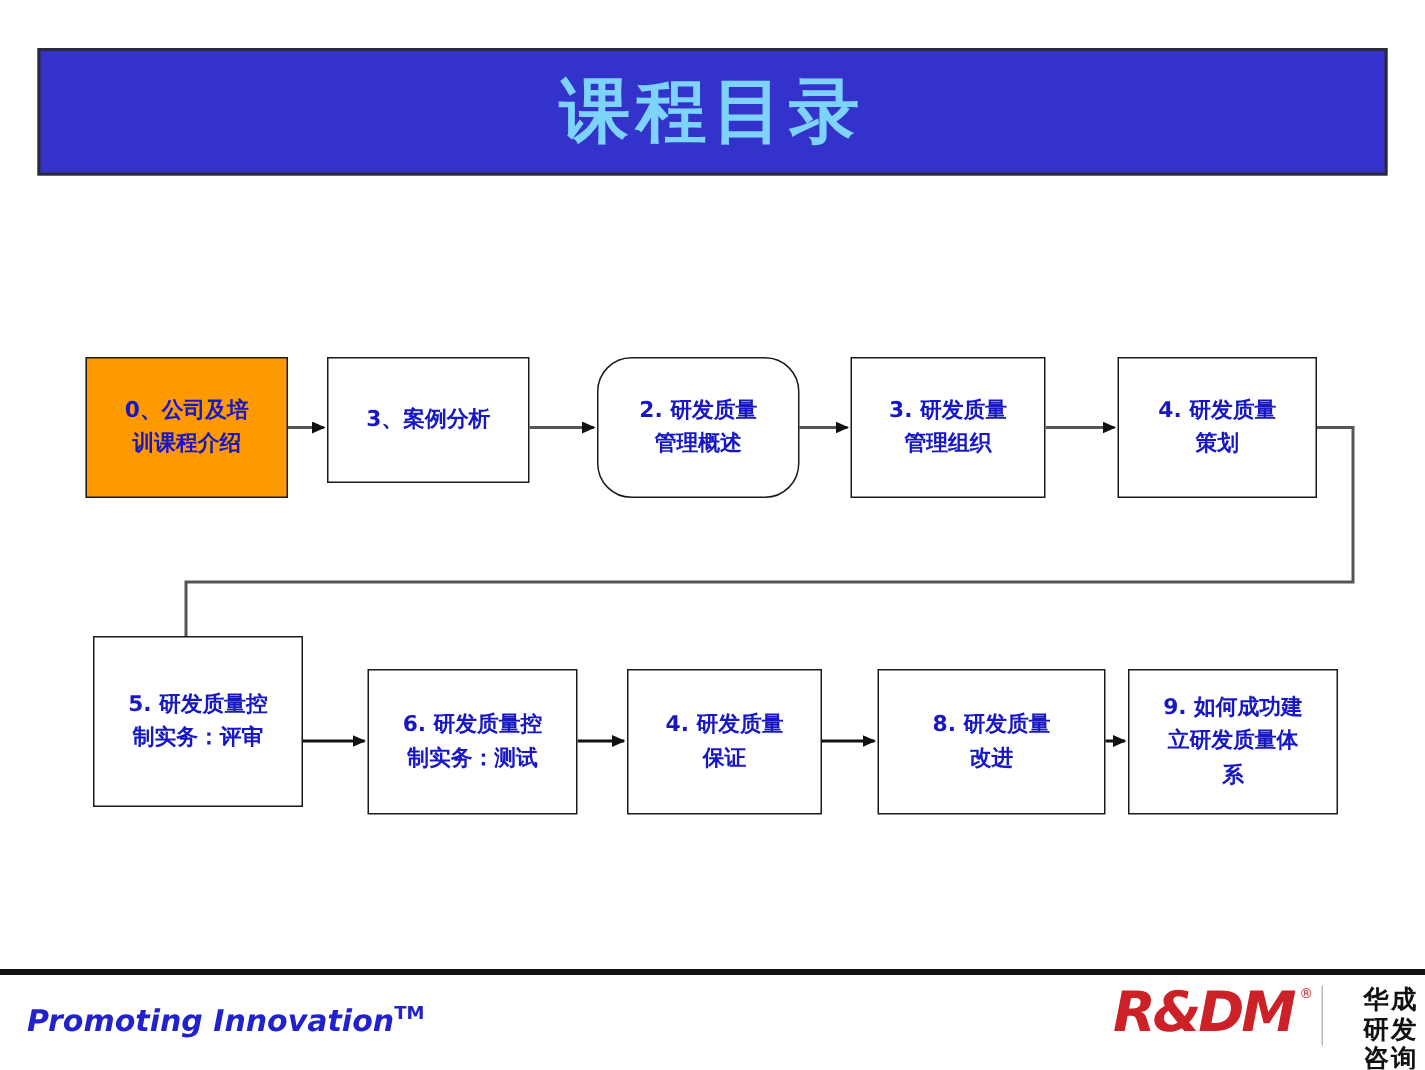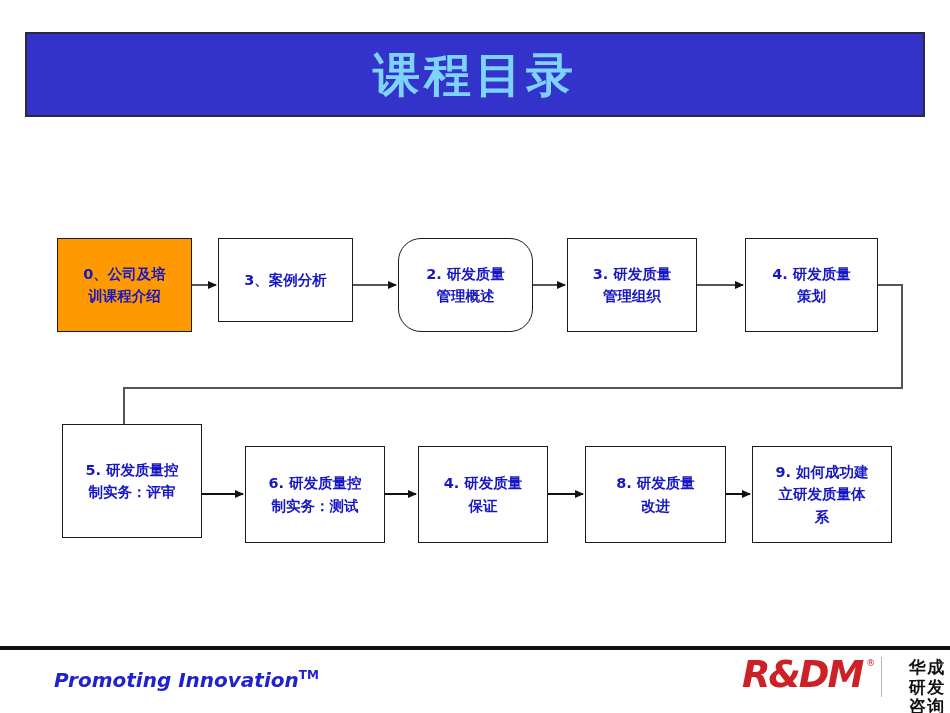--- a/index.html
+++ b/index.html
@@ -85,21 +85,20 @@
   #footer-tagline {
     position: absolute;
     left: 18px;
     top: 668px;
     font-size: 20px;
     font-weight: bold;
     font-style: italic;
     color: #2222CC;
     font-family: "DejaVu Sans", "Liberation Sans", sans-serif;
     white-space: nowrap;
-    margin-left: 36px;
   }
   #footer-tagline .tm {
     font-size: 12px;
     vertical-align: super;
     font-style: normal;
   }
 
   
   #logo {
     position: absolute;
@@ -219,21 +218,21 @@
 制实务：评审</span>
     </div>
     <div class="node" style="left: 245px; top: 446px; width: 140px; height: 97px; text-align: center;">
       <span class="label">6. 研发质量控
 制实务：测试</span>
     </div>
     <div class="node" style="left: 418px; top: 446px; width: 130px; height: 97px;">
       <span class="label">4. 研发质量
 保证</span>
     </div>
-    <div class="node" style="left: 585px; top: 446px; width: 141px; height: 97px;">
+    <div class="node" style="left: 585px; top: 446px; width: 152px; height: 97px;">
       <span class="label">8. 研发质量
 改进</span>
     </div>
     <div class="node" style="left: 752px; top: 446px; width: 140px; height: 97px;">
       <span class="label">9. 如何成功建
 立研发质量体
 系</span>
     </div>
   </div>
 

